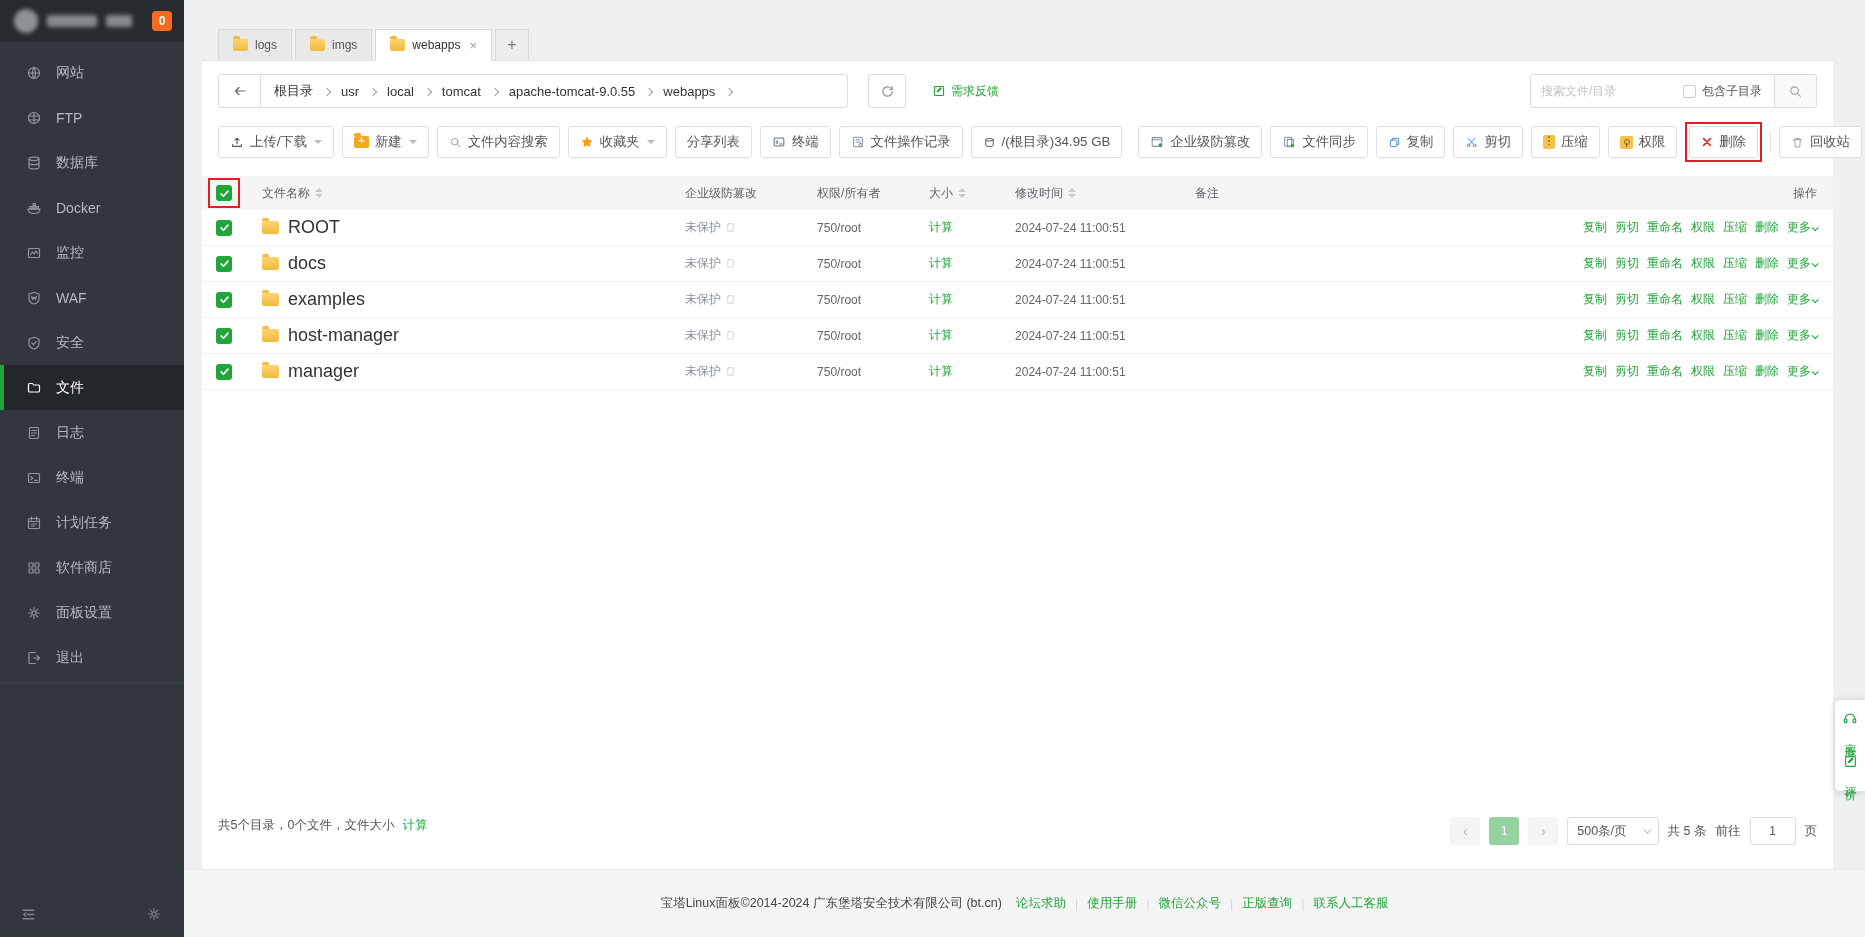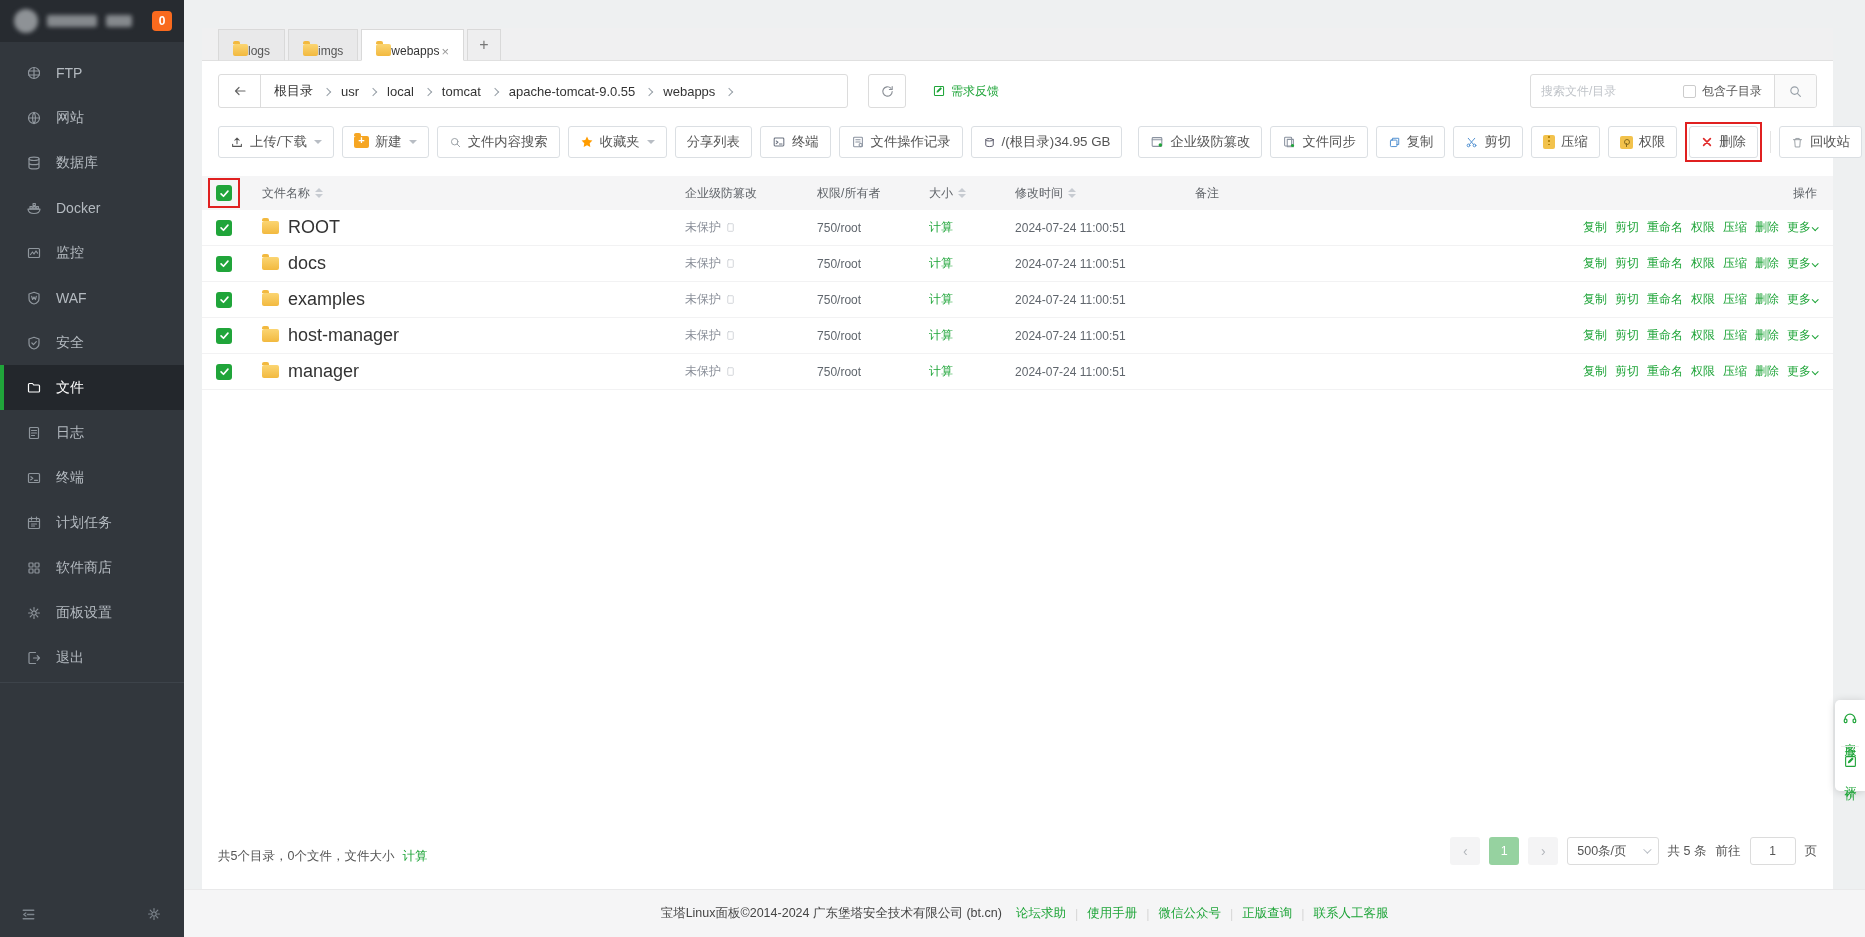--- a/index.html
+++ b/index.html
@@ -20,21 +20,21 @@
   .nav-item.active .nico { color:#fff; }
   .side-split { border-top:1px solid #3d434a; margin-top:2px; flex:1; }
   .side-bottom { height:46px; display:flex; align-items:center; justify-content:space-between; padding:0 22px 0 20px; color:#7d858d; }
 
   
   .main { flex:1; display:flex; flex-direction:column; padding:28px 32px 0 18px; min-width:0; }
   .card { background:#fff; flex:1; display:flex; flex-direction:column; min-height:0; }
 
   
   .tabstrip { background:#f0f0f1; border-bottom:1px solid #e0e0e0; display:flex; align-items:flex-end; padding-left:16px; height:33px; }
-  .tab { height:32px; display:flex; padding:14px 14px; background:#e9e9ea; border:1px solid #d9d9d9; border-bottom:1px solid #e0e0e0; margin-right:3px; margin-bottom:-1px; color:#555; cursor:pointer; white-space:nowrap; }
+  .tab { height:32px; display:flex; align-items:center; gap:7px; padding:14px 14px; background:#e9e9ea; border:1px solid #d9d9d9; border-bottom:1px solid #e0e0e0; margin-right:3px; margin-bottom:-1px; color:#555; cursor:pointer; white-space:nowrap; }
   .tab.active { background:#fff; border-bottom:1px solid #fff; color:#333; }
   .tab .close { color:#999; font-size:13px; margin-left:2px; cursor:pointer; }
   .tab-add { width:34px; height:32px; margin-bottom:-1px; border:1px solid #d9d9d9; border-bottom:1px solid #e0e0e0; display:flex; align-items:center; justify-content:center; font-size:16px; color:#777; background:#eeeeef; cursor:pointer; }
   .fold { display:inline-block; width:15px; height:12px; background:linear-gradient(180deg,#fbd572,#f2b93f); border-radius:2px; position:relative; flex:0 0 auto; }
   .fold::before { content:""; position:absolute; top:-3px; left:0; width:7px; height:3px; background:#f2b93f; border-radius:2px 2px 0 0; }
 
   
   .crumb-row { display:flex; align-items:center; padding:13px 16px 9px; gap:20px; }
   .crumb-box { width:630px; height:34px; border:1px solid #dcdcdc; border-radius:3px; display:flex; align-items:center; }
   .back-btn { width:42px; height:100%; border-right:1px solid #dcdcdc; display:flex; align-items:center; justify-content:center; color:#666; cursor:pointer; }
@@ -78,30 +78,30 @@
   .red-box-hdr { border:2px solid #e02020; padding:5px 6px; margin:-8px 0 -8px -8px; display:inline-flex; }
   .name-cell { display:flex; align-items:center; gap:9px; color:#333; font-size:18px; cursor:pointer; }
   .muted { color:#8a8f99; display:flex; align-items:center; gap:4px; }
   .glink { color:#20a53a; cursor:pointer; }
   .acts { display:flex; justify-content:flex-end; gap:8px; padding-right:16px; color:#20a53a; }
   .acts span { cursor:pointer; white-space:nowrap; }
   .h-act { text-align:right; padding-right:16px; }
   .chev-dn { display:inline-block; width:5px; height:5px; border-right:1.3px solid #20a53a; border-bottom:1.3px solid #20a53a; transform:rotate(45deg) translateY(-1px); margin-left:1px; }
 
   
-  .card-bottom { margin-top:auto; display:flex; align-items:flex-end; padding:0 16px 24px; font-size:12.5px; color:#555; }
+  .card-bottom { margin-top:auto; display:flex; align-items:flex-start; padding:0 16px 24px; font-size:12.5px; color:#555; }
   .pager { margin-left:auto; display:flex; align-items:center; gap:9px; }
   .pg-nav { width:30px; height:28px; border-radius:3px; background:#f4f4f5; color:#b2b6bb; display:flex; align-items:center; justify-content:center; font-size:14px; cursor:pointer; }
   .pg-cur { width:30px; height:28px; border-radius:3px; background:#96d2a0; color:#fff; display:flex; align-items:center; justify-content:center; cursor:pointer; }
   .pg-size { height:28px; border:1px solid #dcdcdc; border-radius:3px; display:flex; align-items:center; gap:16px; padding:0 9px; cursor:pointer; color:#555; background:#fff; }
   .pg-size .dcar { width:6px; height:6px; border-right:1.3px solid #b8bdc4; border-bottom:1.3px solid #b8bdc4; transform:rotate(45deg) translateY(-2px); }
   .goto-input { width:46px; height:28px; border:1px solid #dcdcdc; border-radius:3px; text-align:center; font-size:12px; color:#555; outline:none; font-family:inherit; }
 
   
-  .page-footer { height:48px; margin:0 -32px 0 -18px; background:#f5f5f6; border-top:1px solid #e9e9ea; display:flex; align-items:center; justify-content:center; font-size:12.5px; color:#454545; }
+  .page-footer { height:68px; margin:0 -32px 0 -18px; background:#f5f5f6; border-top:1px solid #e9e9ea; display:flex; align-items:center; justify-content:center; font-size:12.5px; color:#454545; }
   .page-footer .sep { color:#d7d7d7; margin:0 9px; }
   .page-footer .flink { color:#20a53a; cursor:pointer; }
   .page-footer .copy { margin-right:14px; }
 
   
   .float-widget { position:fixed; right:0; top:700px; width:30px; background:#fff; border-radius:5px 0 0 5px; box-shadow:0 1px 8px rgba(0,0,0,.16); padding:10px 0 9px; display:flex; flex-direction:column; align-items:center; gap:7px; z-index:9; }
   .vtext { writing-mode:vertical-rl; text-orientation:upright; color:#20a53a; font-size:12px; letter-spacing:3px; cursor:pointer; }
   .w-div { width:18px; height:1px; background:#ececec; }
 </style>
 </head>
@@ -112,33 +112,33 @@
     <div class="logo-blob"></div>
     <div class="logo-bar" style="width:50px"></div>
     <div class="logo-bar" style="width:26px"></div>
     <div class="badge">0</div>
   </div>
   <div class="nav">
     <div class="nav-item">
       <span class="nico">
           <svg class="i" width="16" height="16" viewBox="0 0 16 16">
             <circle cx="8" cy="8" r="5.5"></circle>
+            <path d="M2.5 8h11M8 2.5c2 2 2 9 0 11M8 2.5c-2 2-2 9 0 11"></path>
+          </svg>
+        </span>
+      <span>网站</span>
+    </div>
+    <div class="nav-item">
+      <span class="nico">
+          <svg class="i" width="16" height="16" viewBox="0 0 16 16">
+            <circle cx="8" cy="8" r="5.5"></circle>
             <path d="M2.5 6h11M2.5 10h11M8 2.5v11"></path>
           </svg>
         </span>
       <span>FTP</span>
-    </div>
-    <div class="nav-item">
-      <span class="nico">
-          <svg class="i" width="16" height="16" viewBox="0 0 16 16">
-            <circle cx="8" cy="8" r="5.5"></circle>
-            <path d="M2.5 8h11M8 2.5c2 2 2 9 0 11M8 2.5c-2 2-2 9 0 11"></path>
-          </svg>
-        </span>
-      <span>网站</span>
     </div>
     <div class="nav-item">
       <span class="nico">
           <svg class="i" width="16" height="16" viewBox="0 0 16 16">
             <ellipse cx="8" cy="3.8" rx="5" ry="1.7"></ellipse>
             <path d="M3 3.8v8.4c0 .9 2.2 1.7 5 1.7s5-.8 5-1.7V3.8M3 8c0 .9 2.2 1.7 5 1.7S13 8.9 13 8"></path>
           </svg>
         </span>
       <span>数据库</span>
     </div>

